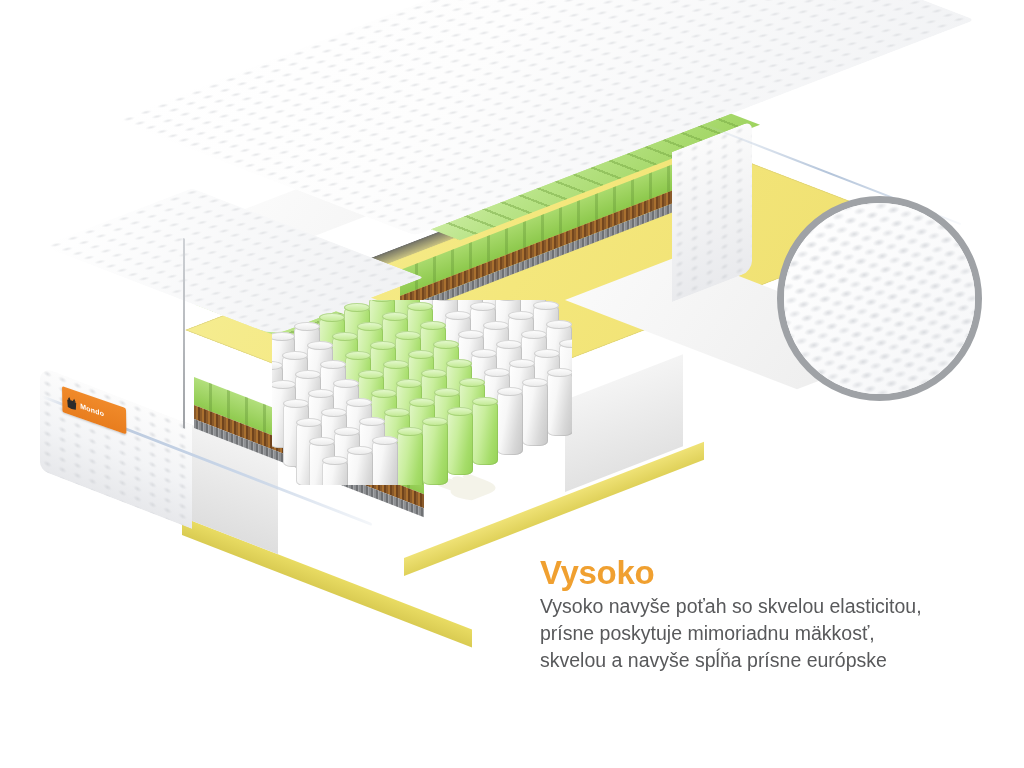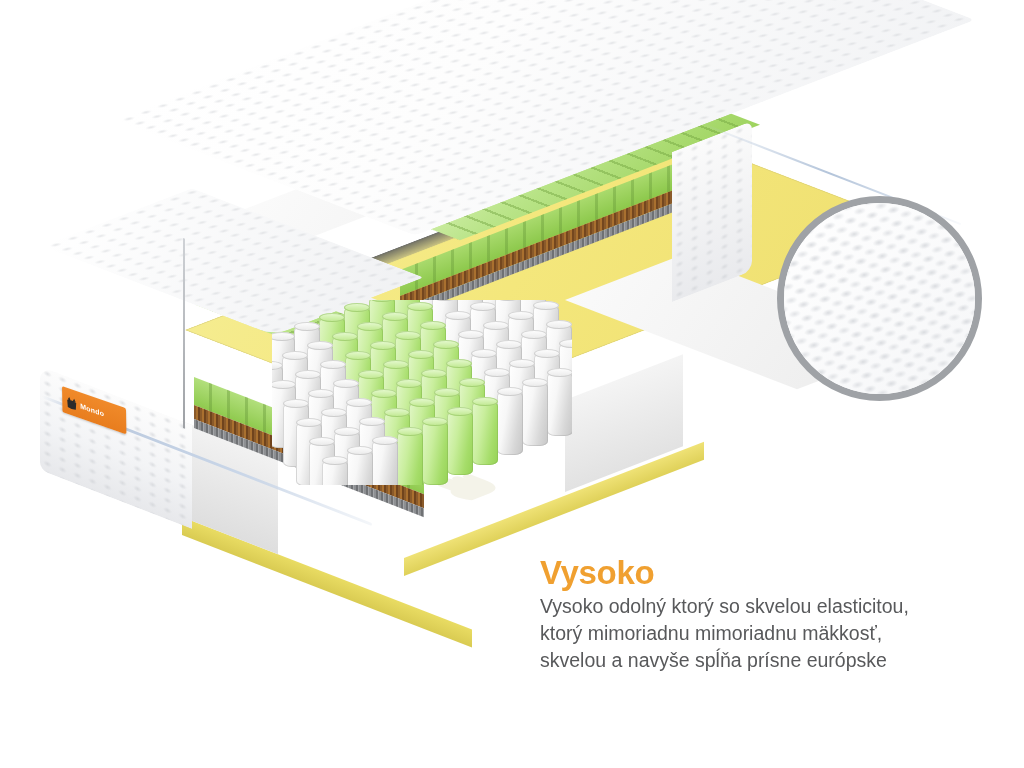--- a/index.html
+++ b/index.html
@@ -383,18 +383,18 @@
     </div>
 
     <div class="mag">
       <div class="mag-fabric"></div>
     </div>
   </div>
 
   <div class="copy">
     <h1>Vysoko</h1>
     <p>
-      <span>Vysoko odolný ktorý so skvelou elasticitou,</span>
-      <span>ktorý mimoriadnu mimoriadnu mäkkosť,</span>
+      <span>Vysoko navyše poťah so skvelou elasticitou,</span>
+      <span>prísne poskytuje mimoriadnu mäkkosť,</span>
       <span>skvelou a navyše spĺňa prísne európske</span>
     </p>
   </div>
 </div>
 
 </body></html>

